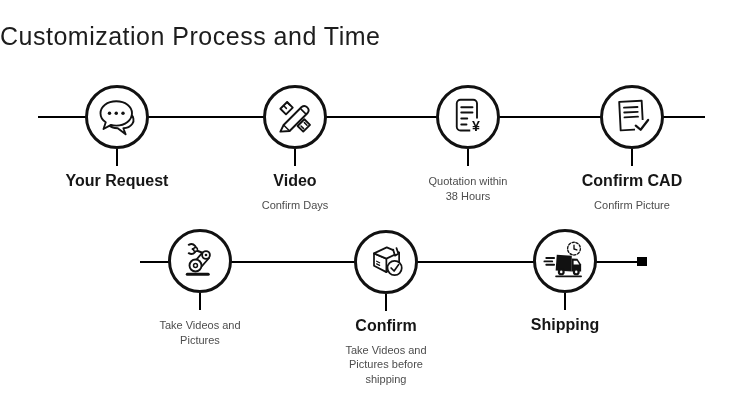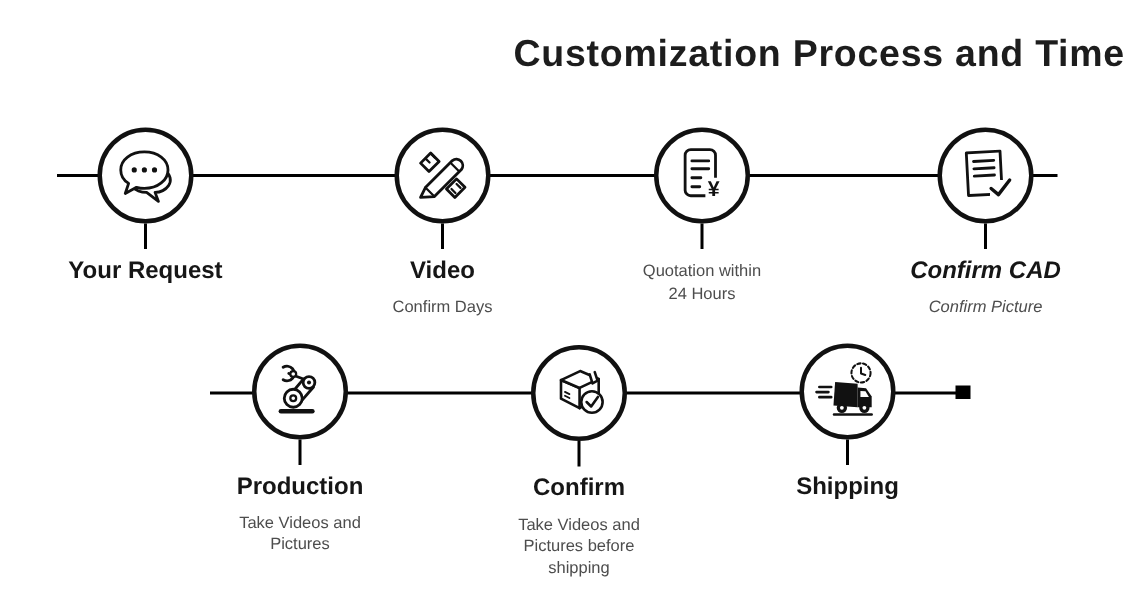--- a/index.html
+++ b/index.html
@@ -1,43 +1,43 @@
 <!DOCTYPE html>
 <html><head>
 <meta charset="utf-8">
 <style>
   html,body{margin:0;padding:0;}
   body{
     width:750px;height:400px;background:#ffffff;position:relative;overflow:hidden;
     font-family:"Liberation Sans",sans-serif;
   }
   .title{
-    position:absolute;top:24px;left:0;width:750px;text-align:right;
-    font-size:25px;color:#1d1d1d;letter-spacing:.5px;line-height:1;font-weight:bold;
+    position:absolute;top:24px;left:0;width:750px;text-align:left;
+    font-size:25px;color:#1d1d1d;letter-spacing:.5px;line-height:1;
   }
   .hline{position:absolute;height:2px;background:#000;z-index:1;}
   .hline.row1{left:38px;top:116px;width:667px;}
   .hline.row2{left:140px;top:261px;width:500px;}
   .end-square{position:absolute;left:637px;top:257px;width:10px;height:9px;background:#000;z-index:1;}
   .step{
     position:absolute;width:170px;display:flex;flex-direction:column;align-items:center;
     text-align:center;z-index:2;
   }
   .circle{
     width:64px;height:64px;box-sizing:border-box;border:3px solid #111;border-radius:50%;
     background:#fff;display:flex;align-items:center;justify-content:center;
   }
   .circle svg{width:48px;height:48px;display:block;}
   .stub{width:2px;height:17px;background:#000;}
   .label{margin-top:6px;font-size:16px;font-weight:bold;color:#161616;line-height:1.1;}
   .desc{margin-top:8px;font-size:11px;line-height:1.35;color:#4d4d4d;white-space:pre-line;}
-  .s1{left:12px;top:85px;}
+  .s1{left:32px;top:85px;}
   .s2{left:210px;top:85px;}
   .s3{left:383px;top:85px;}
-  .s4{left:572px;top:85px;font-style:italic;}
+  .s4{left:547px;top:85px;}
   .s5{left:115px;top:229px;}
   .s6{left:301px;top:230px;}
   .s7{left:480px;top:229px;}
 </style>
 </head>
 <body>
 
 <div class="title">Customization Process and Time</div>
 
 <div class="hline row1"></div>
@@ -78,21 +78,21 @@
   <div class="circle">
     <svg viewBox="0 0 64 64" stroke="#111" fill="none" stroke-width="2.5" stroke-linecap="round" stroke-linejoin="round">
       <rect x="17" y="9" width="27" height="41" rx="5" fill="#fff"></rect>
       <path d="M23 19 H38 M23 26 H38 M23 34 H31 M23 42 H30"></path>
       <rect x="35" y="34" width="15" height="18" fill="#fff" stroke="none"></rect>
       <text x="42.5" y="50" font-size="19" font-weight="bold" fill="#111" stroke="none" text-anchor="middle" font-family="Liberation Sans, sans-serif">¥</text>
     </svg>
   </div>
   <div class="stub"></div>
   <div class="desc">Quotation within
-24 Hours</div>
+38 Hours</div>
 </div>
 
 <div class="step s4">
   <div class="circle">
     <svg viewBox="0 0 64 64" stroke="#111" fill="none" stroke-width="2.5" stroke-linecap="round" stroke-linejoin="round">
       <g transform="rotate(-3 32 32)">
         <rect x="16" y="11" width="30" height="38" fill="#fff"></rect>
         <path d="M22 19 H40 M22 25.5 H40 M22 32 H40"></path>
       </g>
       <rect x="36" y="36" width="20" height="16" fill="#fff" stroke="none"></rect>
@@ -112,21 +112,20 @@
       <path d="M17 10.5 A6.5 6.5 0 1 1 17 21.5"></path>
       <circle cx="26" cy="16.5" r="2.6" fill="#fff" stroke-width="2"></circle>
       <circle cx="40" cy="24" r="5.2" fill="#fff"></circle>
       <circle cx="40" cy="24" r="1.8" fill="#111" stroke="none"></circle>
       <circle cx="26" cy="38" r="8" fill="#fff"></circle>
       <circle cx="26" cy="38" r="2.6" stroke-width="2"></circle>
       <path d="M15 49.5 H43" stroke-width="4"></path>
     </svg>
   </div>
   <div class="stub"></div>
-  <div class="label">Production</div>
   <div class="desc">Take Videos and
 Pictures</div>
 </div>
 
 <div class="step s6">
   <div class="circle">
     <svg viewBox="0 0 64 64" stroke="#111" fill="none" stroke-width="2.3" stroke-linecap="round" stroke-linejoin="round">
       <path d="M49.5 19.5 L49.5 35 L32.5 45.5" fill="#fff"></path>
       <path d="M16 20.5 L16 37 L32.5 45.5 L32.5 27.5 Z" fill="#fff"></path>
       <path d="M16 20.5 L33 12.5 L49.5 19.5 L32.5 27.5 Z" fill="#fff"></path>

